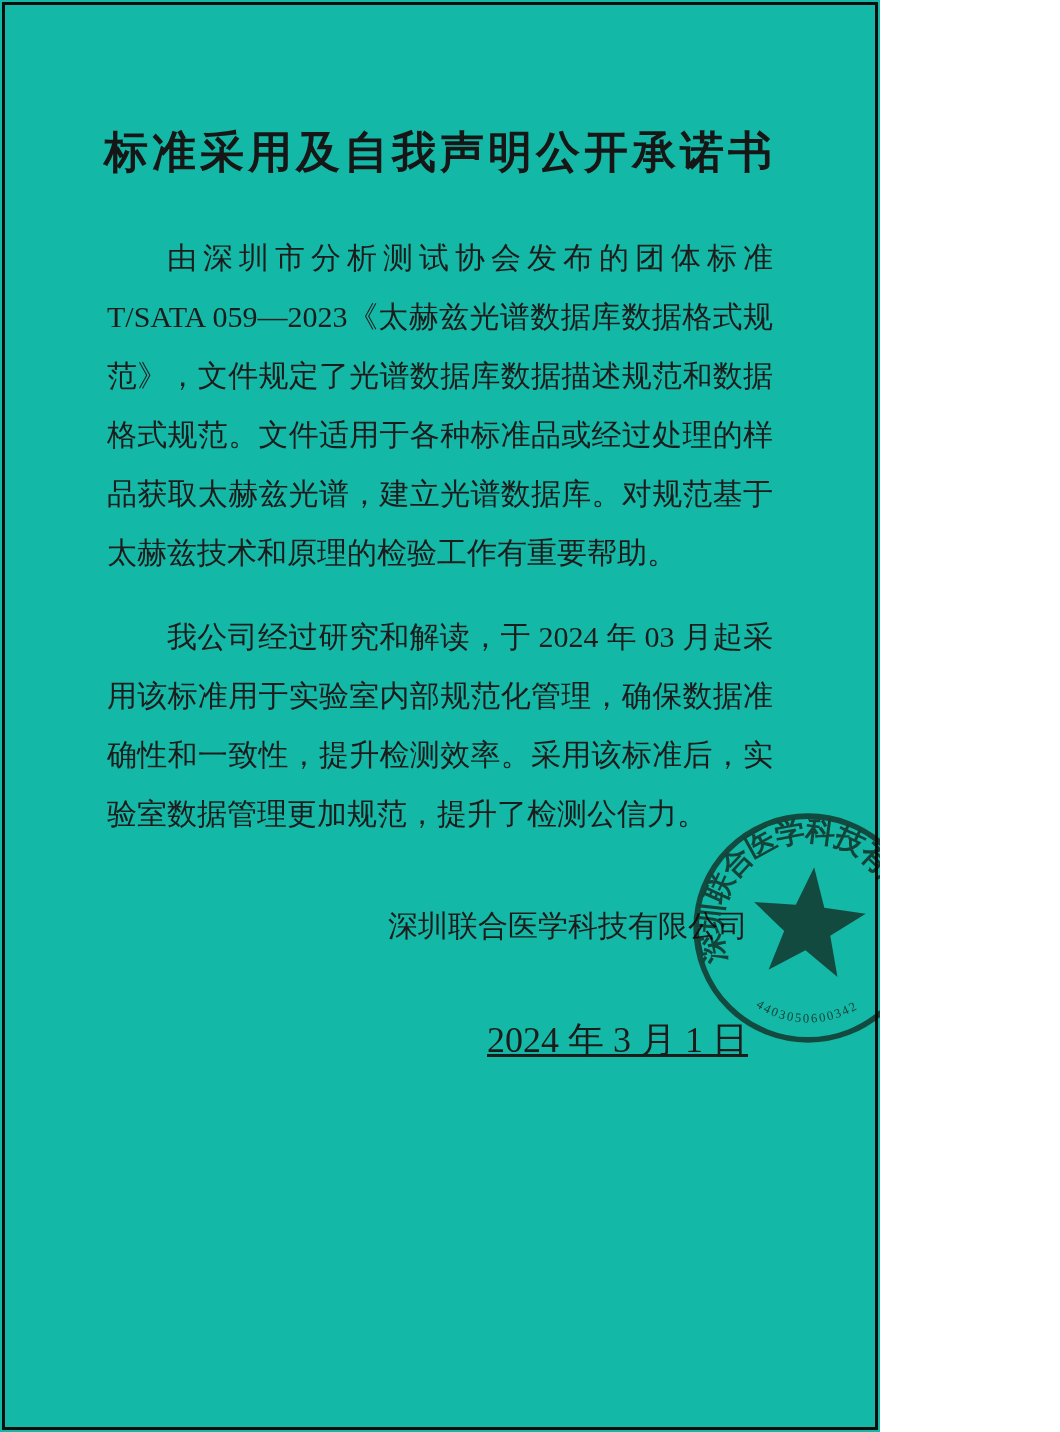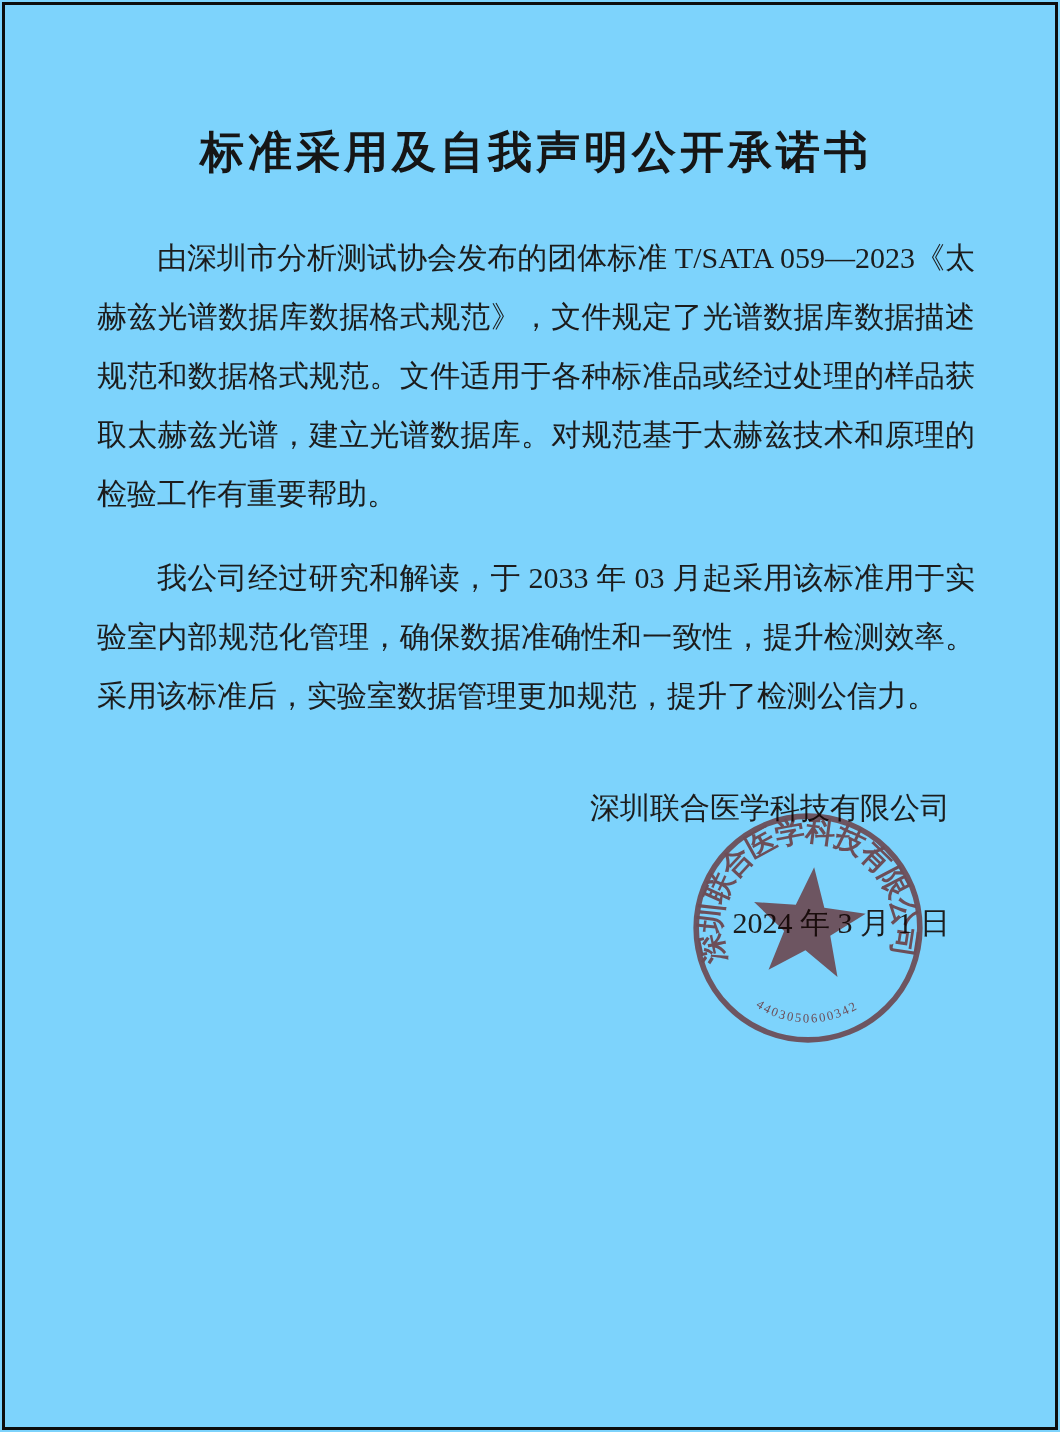--- a/index.html
+++ b/index.html
@@ -3,43 +3,42 @@
 <meta charset="utf-8">
 <style>
   * { margin: 0; padding: 0; box-sizing: border-box; }
   html, body { background: #ffffff; }
   body {
     font-family: "Liberation Serif", "DejaVu Serif", serif;
     width: 1060px;
   }
   .page {
     position: relative;
-    width: 1060px;
+    width: 880px;
     height: 1432px;
-    background: #7dd3fc;
+    background: #14b8a6;
     overflow: hidden;
-    padding-left: 12px;
   }
   .frame {
     position: absolute;
     inset: 2px;
     border: 3px solid #0d0d0d;
     pointer-events: none;
   }
   .doc-title {
     padding-top: 124px;
     text-align: center;
     font-size: 44px;
     font-weight: bold;
     letter-spacing: 4px;
     color: #161616;
     line-height: 1.32;
   }
   .content {
-    margin: 0 85px;
+    margin: 0 107px;
     color: #1c1c1c;
   }
   .content p {
     font-size: 30px;
     line-height: 59px;
     text-align: justify;
     text-indent: 2em;
     color: #1c1c1c;
   }
   .para-1 { margin-top: 46px; }
@@ -52,23 +51,24 @@
     padding-right: 25px;
   }
   .company-line {
     margin-top: 53px;
     font-size: 30px;
     line-height: 59px;
     color: #1c1c1c;
   }
   .date-line {
     margin-top: 56px;
-    font-size: 30px;
+    font-size: 36px;
     line-height: 59px;
     color: #1c1c1c;
+    text-decoration: underline;
   }
   .seal {
     position: absolute;
     left: 686px;
     top: 806px;
     width: 244px;
     height: 244px;
     z-index: 3;
     mix-blend-mode: multiply;
     opacity: 0.92;
@@ -88,21 +88,21 @@
 </head>
 <body>
 
 <div class="page">
   <div class="frame"></div>
 
   <h1 class="doc-title">标准采用及自我声明公开承诺书</h1>
 
   <div class="content">
     <p class="para-1">由深圳市分析测试协会发布的团体标准 T/SATA 059—2023《太赫兹光谱数据库数据格式规范》，文件规定了光谱数据库数据描述规范和数据格式规范。文件适用于各种标准品或经过处理的样品获取太赫兹光谱，建立光谱数据库。对规范基于太赫兹技术和原理的检验工作有重要帮助。</p>
-    <p class="para-2">我公司经过研究和解读，于 2033 年 03 月起采用该标准用于实验室内部规范化管理，确保数据准确性和一致性，提升检测效率。采用该标准后，实验室数据管理更加规范，提升了检测公信力。</p>
+    <p class="para-2">我公司经过研究和解读，于 2024 年 03 月起采用该标准用于实验室内部规范化管理，确保数据准确性和一致性，提升检测效率。采用该标准后，实验室数据管理更加规范，提升了检测公信力。</p>
 
     <div class="signature-block">
       <div class="company-line">深圳联合医学科技有限公司</div>
       <div class="date-line">2024 年 3 月 1 日</div>
     </div>
   </div>
 
   <svg class="seal" viewBox="0 0 240 240" aria-hidden="true">
     <defs>
       <path id="seal-ring-path" d="M 40.8,153.6 A 86,86 0 1 1 199.2,153.6" fill="none"></path>

